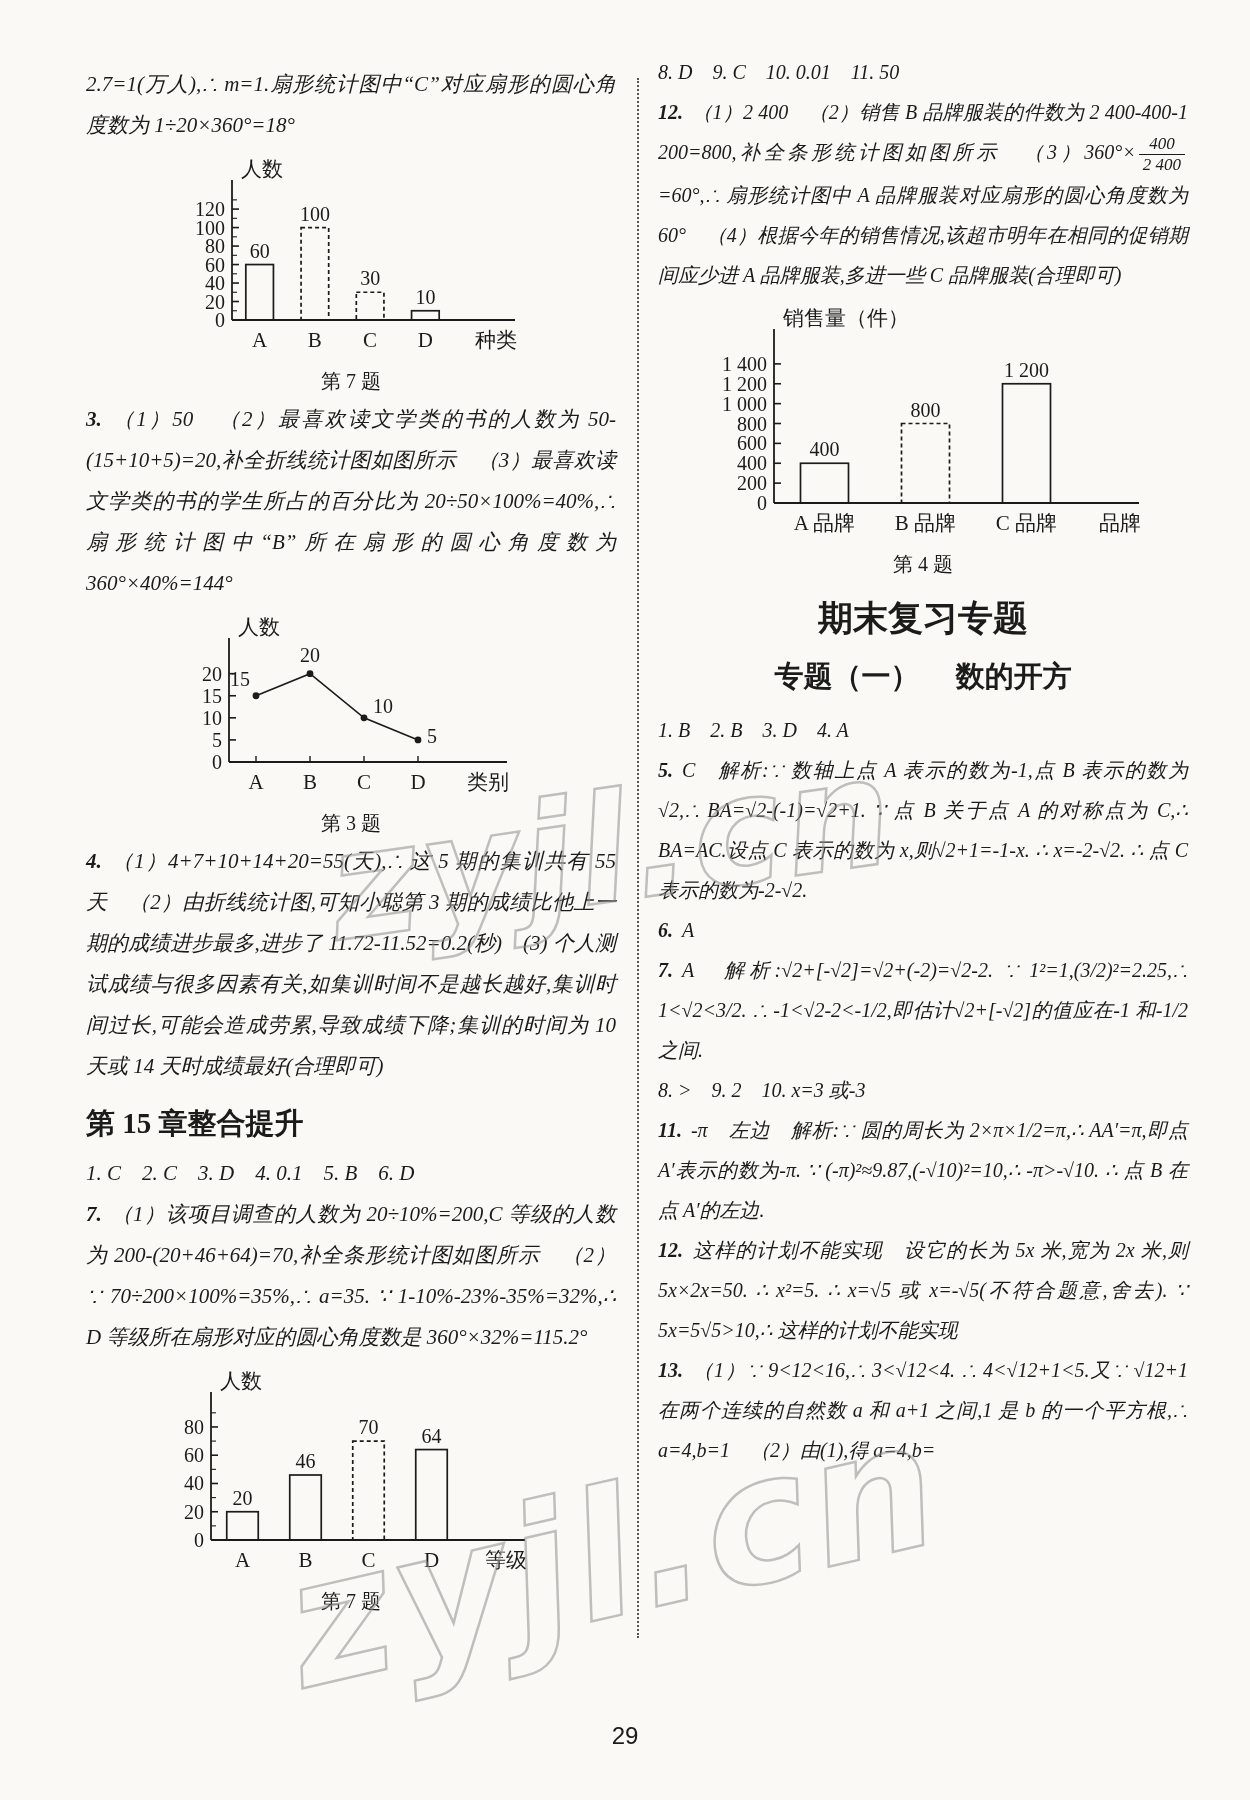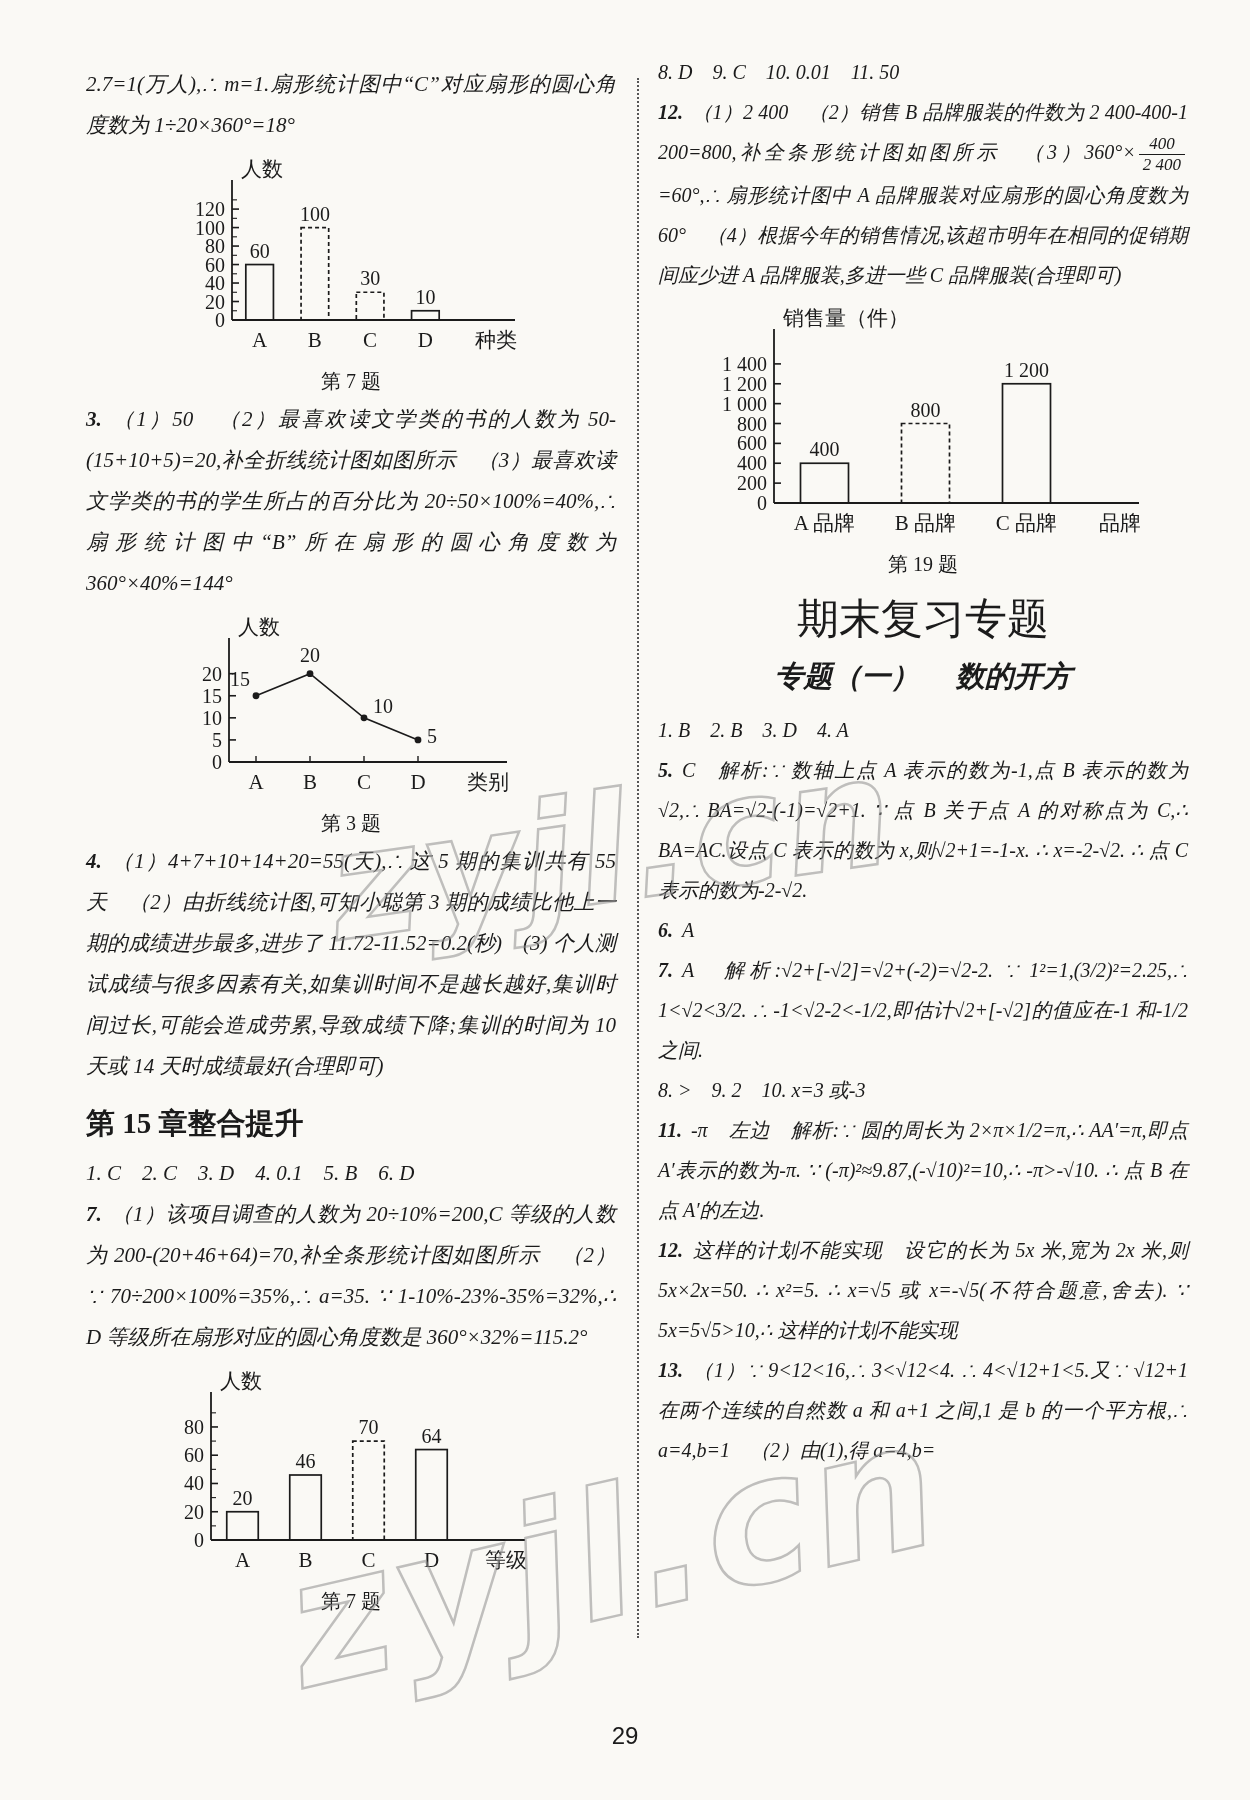--- a/index.html
+++ b/index.html
@@ -10,22 +10,22 @@
   }
   .col{position:absolute;top:64px;width:530px;}
   .col.left{left:86px;}
   .col.right{left:658px;top:52px;}
   .divider{position:absolute;left:637px;top:78px;height:1560px;width:0;
     border-left:2px dotted #555;}
   .ln{font-size:21px;line-height:41px;margin:0;text-align:justify;font-style:italic;}
   .col.right .ln{font-size:20px;line-height:40px;}
   .n{font-weight:700;margin-right:9px;}
   .h-mid{font-weight:700;text-align:left;margin:10px 0 4px;font-size:29px;line-height:52px;}
-  .h-big{font-weight:400;text-align:center;margin:14px 0 0;font-size:42px;line-height:54px;}
-  .h-sub{font-weight:700;text-align:center;margin:4px 0 8px;font-size:29px;line-height:52px;font-style:italic;}
+  .h-big{font-weight:700;text-align:center;margin:14px 0 0;font-size:35px;line-height:54px;}
+  .h-sub{font-weight:700;text-align:center;margin:4px 0 8px;font-size:29px;line-height:52px;}
   .chartwrap{text-align:center;margin:6px 0 4px;}
   .cap{font-size:20px;margin-top:-2px;}
   .frac{display:inline-block;vertical-align:middle;text-align:center;
     font-size:17px;line-height:1.2;margin:0 3px;}
   .frac .fn{display:block;border-bottom:1.5px solid #1b1b1b;padding:0 4px;}
   .frac .fd{display:block;padding:0 4px;}
   .wm{position:absolute;font-family:"DejaVu Sans","Liberation Sans",sans-serif;
     font-style:italic;font-weight:700;color:transparent;
     -webkit-text-stroke:2.5px #8f8f8f;opacity:.55;pointer-events:none;
     white-space:nowrap;z-index:6;letter-spacing:4px;}
@@ -194,21 +194,21 @@
         <text x="121.5" y="155.25477707006368" text-anchor="middle" font-size="20">400</text>
         <text x="121.5" y="229" text-anchor="middle" font-size="21">A 品牌</text>
         <rect x="198.5" y="122.50955414012738" width="48" height="79.49044585987262" fill="none" stroke="#1b1b1b" stroke-width="1.7" stroke-dasharray="4 3"></rect>
         <text x="222.5" y="115.50955414012738" text-anchor="middle" font-size="20">800</text>
         <text x="222.5" y="229" text-anchor="middle" font-size="21">B 品牌</text>
         <rect x="299.5" y="82.76433121019107" width="48" height="119.23566878980893" fill="none" stroke="#1b1b1b" stroke-width="1.7"></rect>
         <text x="323.5" y="75.76433121019107" text-anchor="middle" font-size="20">1 200</text>
         <text x="323.5" y="229" text-anchor="middle" font-size="21">C 品牌</text>
         <text x="438" y="229" text-anchor="end" font-size="21">品牌</text>
       </svg>
-    <div class="cap">第 19 题</div>
+    <div class="cap">第 4 题</div>
   </div>
 
   <div class="h-big">期末复习专题</div>
   <div class="h-sub">专题（一）　 数的开方</div>
 
   <p class="ln">1. B　2. B　3. D　4. A</p>
   <p class="ln"><b class="n">5.</b><span>C　解析:∵ 数轴上点 A 表示的数为-1,点 B 表示的数为√2,∴ BA=√2-(-1)=√2+1. ∵ 点 B 关于点 A 的对称点为 C,∴ BA=AC.设点 C 表示的数为 x,则√2+1=-1-x. ∴ x=-2-√2. ∴ 点 C 表示的数为-2-√2.</span></p>
   <p class="ln"><b class="n">6.</b><span>A</span></p>
   <p class="ln"><b class="n">7.</b><span>A　解析:√2+[-√2]=√2+(-2)=√2-2. ∵ 1²=1,(3/2)²=2.25,∴ 1&lt;√2&lt;3/2. ∴ -1&lt;√2-2&lt;-1/2,即估计√2+[-√2]的值应在-1 和-1/2 之间.</span></p>
   <p class="ln">8. &gt;　9. 2　10. x=3 或-3</p>

